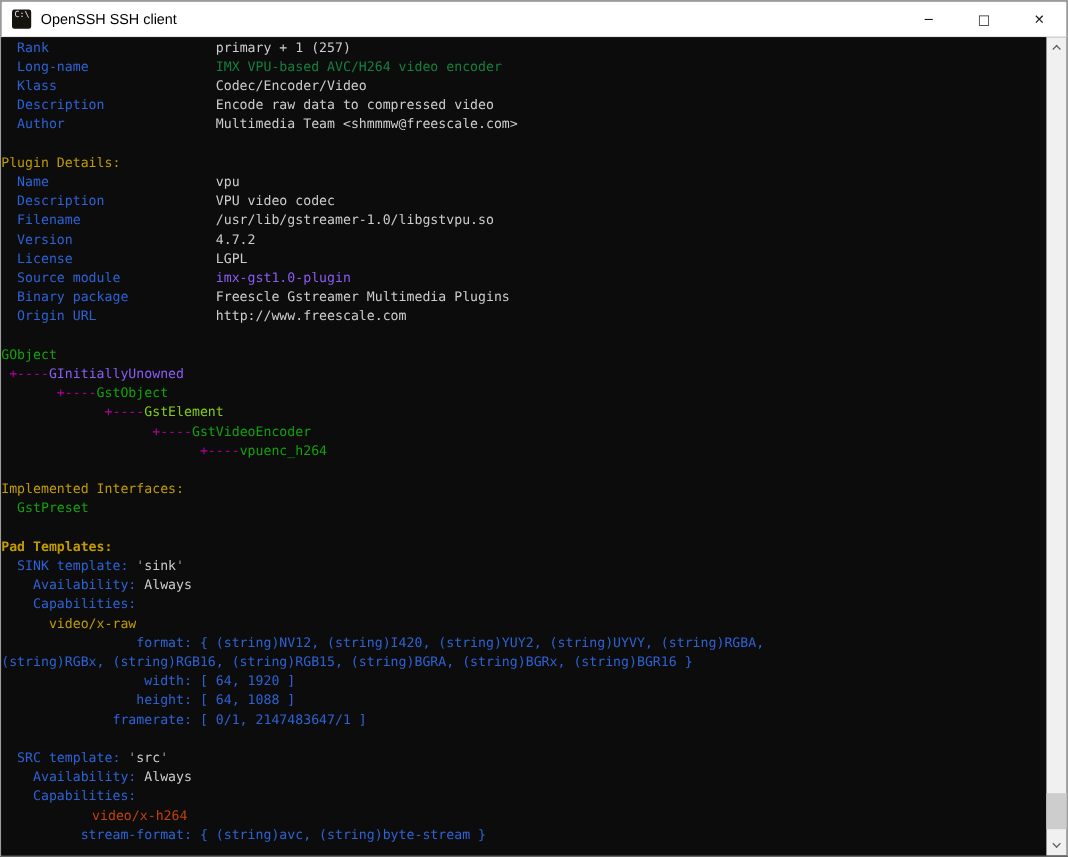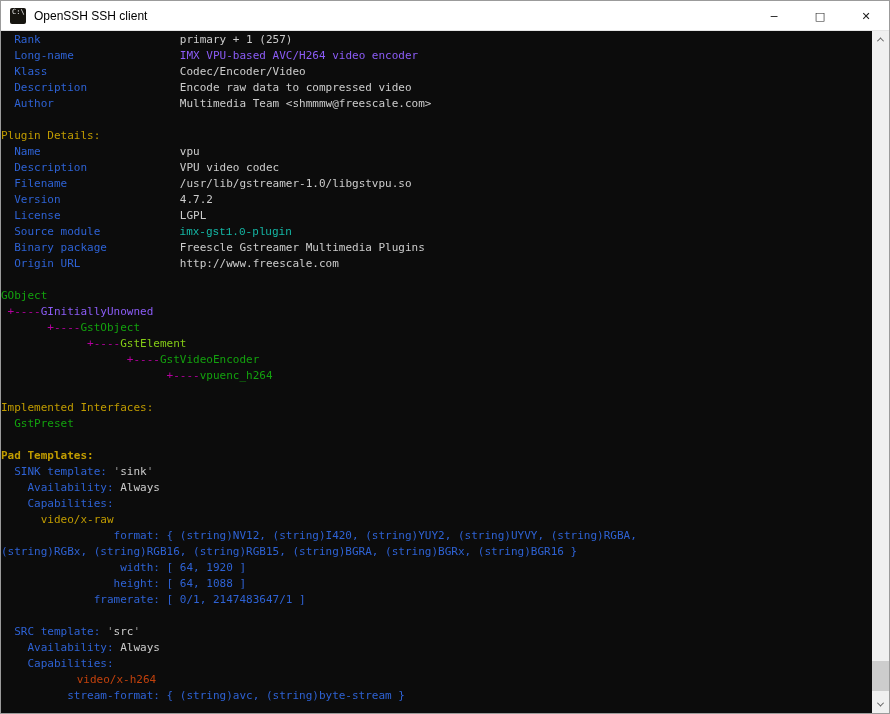--- a/index.html
+++ b/index.html
@@ -57,32 +57,32 @@
         <span>□</span>
       </div>
       <div class="ctrl">
         <span>✕</span>
       </div>
     </div>
   </div>
 
   <div class="term">
       <div class="line"><span style="color: rgb(46, 98, 212);">  Rank</span><span style="color: rgb(204, 204, 204);">                     primary + 1 (257)</span></div>
-      <div class="line"><span style="color: rgb(46, 98, 212);">  Long-name</span><span style="color: #8b5cf6;">                IMX VPU-based AVC/H264 video encoder</span></div>
+      <div class="line"><span style="color: rgb(46, 98, 212);">  Long-name</span><span style="color: #15803d;">                IMX VPU-based AVC/H264 video encoder</span></div>
       <div class="line"><span style="color: rgb(46, 98, 212);">  Klass</span><span style="color: rgb(204, 204, 204);">                    Codec/Encoder/Video</span></div>
       <div class="line"><span style="color: rgb(46, 98, 212);">  Description</span><span style="color: rgb(204, 204, 204);">              Encode raw data to compressed video</span></div>
       <div class="line"><span style="color: rgb(46, 98, 212);">  Author</span><span style="color: rgb(204, 204, 204); margin-top: 48px;">                   Multimedia Team &lt;shmmmw@freescale.com&gt;</span></div>
       <div class="line"> </div>
       <div class="line"><span style="color: rgb(193, 156, 0);">Plugin Details:</span></div>
       <div class="line"><span style="color: rgb(46, 98, 212);">  Name</span><span style="color: rgb(204, 204, 204);">                     vpu</span></div>
       <div class="line"><span style="color: rgb(46, 98, 212);">  Description</span><span style="color: rgb(204, 204, 204);">              VPU video codec</span></div>
       <div class="line"><span style="color: rgb(46, 98, 212);">  Filename</span><span style="color: rgb(204, 204, 204);">                 /usr/lib/gstreamer-1.0/libgstvpu.so</span></div>
       <div class="line"><span style="color: rgb(46, 98, 212);">  Version</span><span style="color: rgb(204, 204, 204);">                  4.7.2</span></div>
       <div class="line"><span style="color: rgb(46, 98, 212);">  License</span><span style="color: rgb(204, 204, 204);">                  LGPL</span></div>
-      <div class="line"><span style="color: rgb(46, 98, 212);">  Source module</span><span style="color: #14b8a6; font-family: Liberation Mono, monospace;">            imx-gst1.0-plugin</span></div>
+      <div class="line"><span style="color: rgb(46, 98, 212);">  Source module</span><span style="color: #8b5cf6;">            imx-gst1.0-plugin</span></div>
       <div class="line"><span style="color: rgb(46, 98, 212);">  Binary package</span><span style="color: rgb(204, 204, 204);">           Freescle Gstreamer Multimedia Plugins</span></div>
       <div class="line"><span style="color: rgb(46, 98, 212);">  Origin URL</span><span style="color: rgb(204, 204, 204);">               http://www.freescale.com</span></div>
       <div class="line"> </div>
       <div class="line"><span style="color: rgb(19, 161, 14);">GObject</span></div>
       <div class="line"><span style="color: rgb(180, 0, 158);"> +----</span><span style="color: #8b5cf6;">GInitiallyUnowned</span></div>
       <div class="line"><span style="color: rgb(180, 0, 158);">       +----</span><span style="color: rgb(19, 161, 14);">GstObject</span></div>
       <div class="line"><span style="color: rgb(180, 0, 158);">             +----</span><span style="color: #84cc16; margin-top: 44px;">GstElement</span></div>
       <div class="line"><span style="color: rgb(180, 0, 158);">                   +----</span><span style="color: rgb(19, 161, 14);">GstVideoEncoder</span></div>
       <div class="line"><span style="color: rgb(180, 0, 158);">                         +----</span><span style="color: rgb(19, 161, 14);">vpuenc_h264</span></div>
       <div class="line"> </div>

